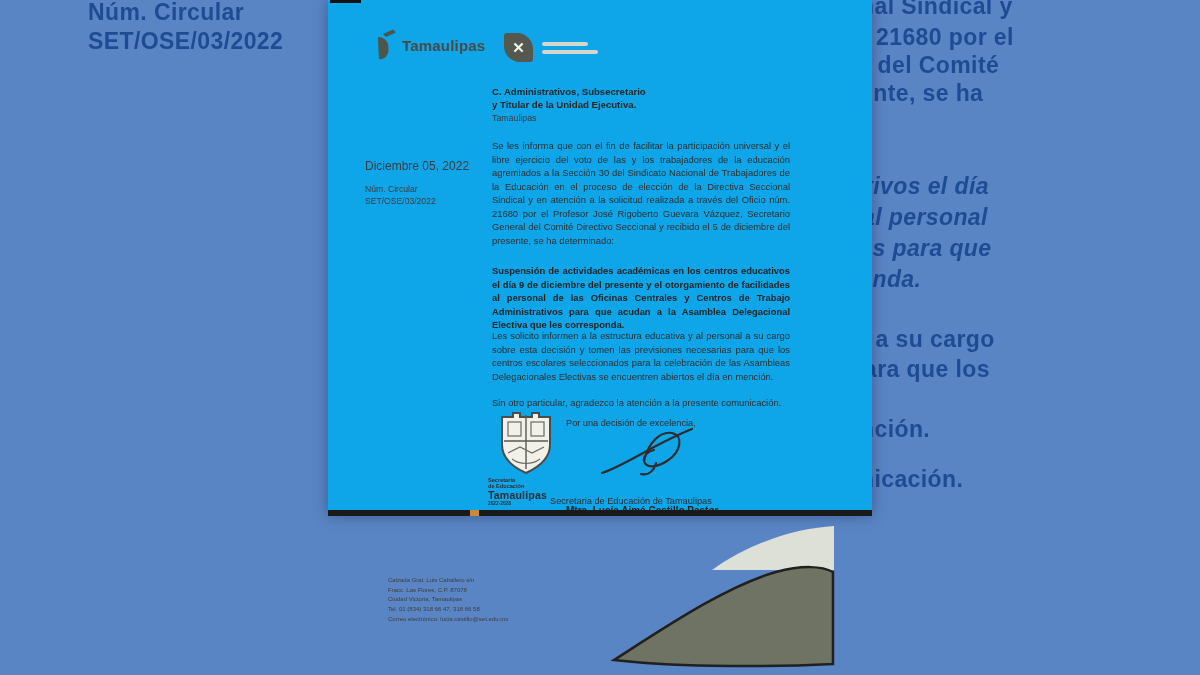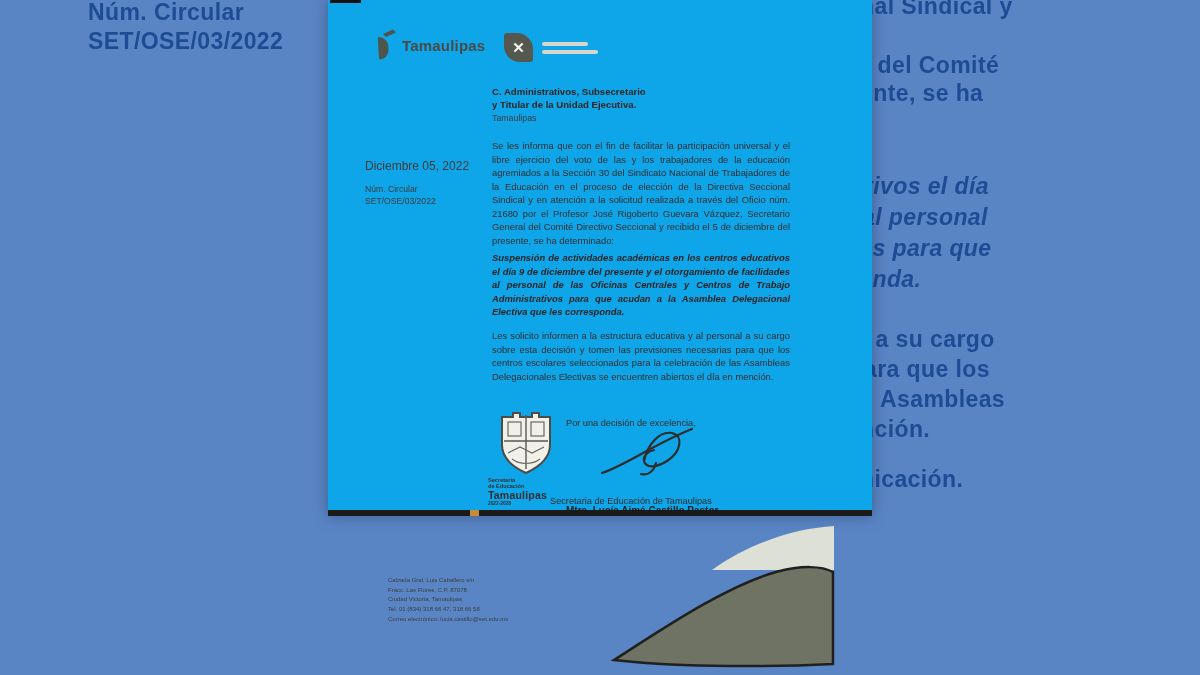--- a/index.html
+++ b/index.html
@@ -40,21 +40,21 @@
   .faint i:nth-child(2){width:56px;}
   
   .addr{position:absolute;left:164px;top:86px;color:#262626;}
   .addr .b{font-size:9.6px;font-weight:700;line-height:1.32;}
   .addr .r{font-size:8.8px;margin-top:2px;color:#3a3a3a;}
   .dateblk{position:absolute;left:37px;top:159px;font-size:12px;color:#3c3c3c;}
   .refblk{position:absolute;left:37px;top:183px;font-size:8.6px;color:#3c3c3c;line-height:1.4;}
   .para{position:absolute;left:164px;width:298px;font-size:9.4px;line-height:1.44;
     color:#2e2e2e;text-align:justify;}
   .p1{top:139px;}
-  .p2{top:251px;font-weight:700;font-style:italic;color:#232323;}
+  .p2{top:264px;font-weight:700;color:#232323;}
   .p3{top:329px;}
   .p4{top:396px;text-align:left;}
   .closing{position:absolute;left:238px;top:418px;font-size:9.2px;color:#2e2e2e;}
   .signame{position:absolute;left:238px;top:480px;font-size:10px;font-weight:700;color:#222;margin-top:25px;}
   .sigtitle{position:absolute;left:222px;top:496px;font-size:9.2px;color:#2e2e2e;}
   .sigsvg{position:absolute;left:270px;top:423px;}
   .sealsvg{position:absolute;left:168px;top:409px;}
   .sealtxt{position:absolute;left:160px;top:477px;width:76px;text-align:left;color:#2f2f2f;}
   .sealtxt .s1{font-size:5.6px;font-weight:700;line-height:1.15;}
   .sealtxt .s2{font-size:10.5px;font-weight:700;letter-spacing:.2px;line-height:1.1;}
@@ -65,29 +65,29 @@
   .botbar i{position:absolute;left:142px;top:0;width:9px;height:100%;background:#c98a33;}
 </style>
 </head>
 <body>
 
 <div class="stage">
 
   <div class="bgfrag f-tl1">Núm. Circular</div>
   <div class="bgfrag f-tl2">SET/OSE/03/2022</div>
   <div class="bgfrag f0">nal Sindical y</div>
+  <div class="bgfrag f1">21680 por el</div>
   <div class="bgfrag f2">l del Comité</div>
   <div class="bgfrag f3">ente, se ha</div>
   <div class="bgfrag f4">ativos el día</div>
   <div class="bgfrag f5">al personal</div>
   <div class="bgfrag f6">os para que</div>
   <div class="bgfrag f7">onda.</div>
   <div class="bgfrag f8">l a su cargo</div>
   <div class="bgfrag f9">ara que los</div>
-  <div class="bgfrag f10">Asambleas</div>
   <div class="bgfrag f11">nción.</div>
   <div class="bgfrag f12">nicación.</div>
 
   <div class="doc">
     <div class="scan-mark"></div>
 
     <div class="brand">
       <svg width="26" height="36" viewBox="0 0 26 36">
         <path d="M13,7 L23,2.5 L26,5.5 L16,10 Z" fill="#4d554c"></path>
         <path d="M8,10 C15,10 19,15 18.5,23 C18,30 13,33 9,32 C8.6,24 8,16 8,10 Z" fill="#4d554c"></path>
@@ -110,20 +110,21 @@
 
     <div class="dateblk">Diciembre 05, 2022</div>
     <div class="refblk">
       <div>Núm. Circular</div>
       <div>SET/OSE/03/2022</div>
     </div>
 
     <div class="para p1">Se les informa que con el fin de facilitar la participación universal y el libre ejercicio del voto de las y los trabajadores de la educación agremiados a la Sección 30 del Sindicato Nacional de Trabajadores de la Educación en el proceso de elección de la Directiva Seccional Sindical y en atención a la solicitud realizada a través del Oficio núm. 21680 por el Profesor José Rigoberto Guevara Vázquez, Secretario General del Comité Directivo Seccional y recibido el 5 de diciembre del presente, se ha determinado:</div>
     <div class="para p2">Suspensión de actividades académicas en los centros educativos el día 9 de diciembre del presente y el otorgamiento de facilidades al personal de las Oficinas Centrales y Centros de Trabajo Administrativos para que acudan a la Asamblea Delegacional Electiva que les corresponda.</div>
     <div class="para p3">Les solicito informen a la estructura educativa y al personal a su cargo sobre esta decisión y tomen las previsiones necesarias para que los centros escolares seleccionados para la celebración de las Asambleas Delegacionales Electivas se encuentren abiertos el día en mención.</div>
+    <div class="para p4">Sin otro particular, agradezco la atención a la presente comunicación.</div>
 
     <div class="closing">Por una decisión de excelencia,</div>
 
     <svg class="sealsvg" width="60" height="68" viewBox="0 0 60 68">
       <path d="M6,8 h11 v-4 h7 v4 h12 v-4 h7 v4 h11 v28 c0,14 -11,22 -24,28 C17,58 6,50 6,36 Z" fill="#f1f1ea" stroke="#4c4c48" stroke-width="2"></path>
       <path d="M30,6 v54 M8,32 h44" stroke="#5a5a55" stroke-width="1.4" fill="none"></path>
       <rect x="12" y="13" width="13" height="14" fill="none" stroke="#6a6a64" stroke-width="1.2"></rect>
       <rect x="35" y="13" width="13" height="14" fill="none" stroke="#6a6a64" stroke-width="1.2"></rect>
       <path d="M12,44 l12,-6 l12,6 l12,-6" stroke="#6a6a64" stroke-width="1.2" fill="none"></path>
       <path d="M16,50 c8,6 20,6 28,0" stroke="#6a6a64" stroke-width="1.2" fill="none"></path>

